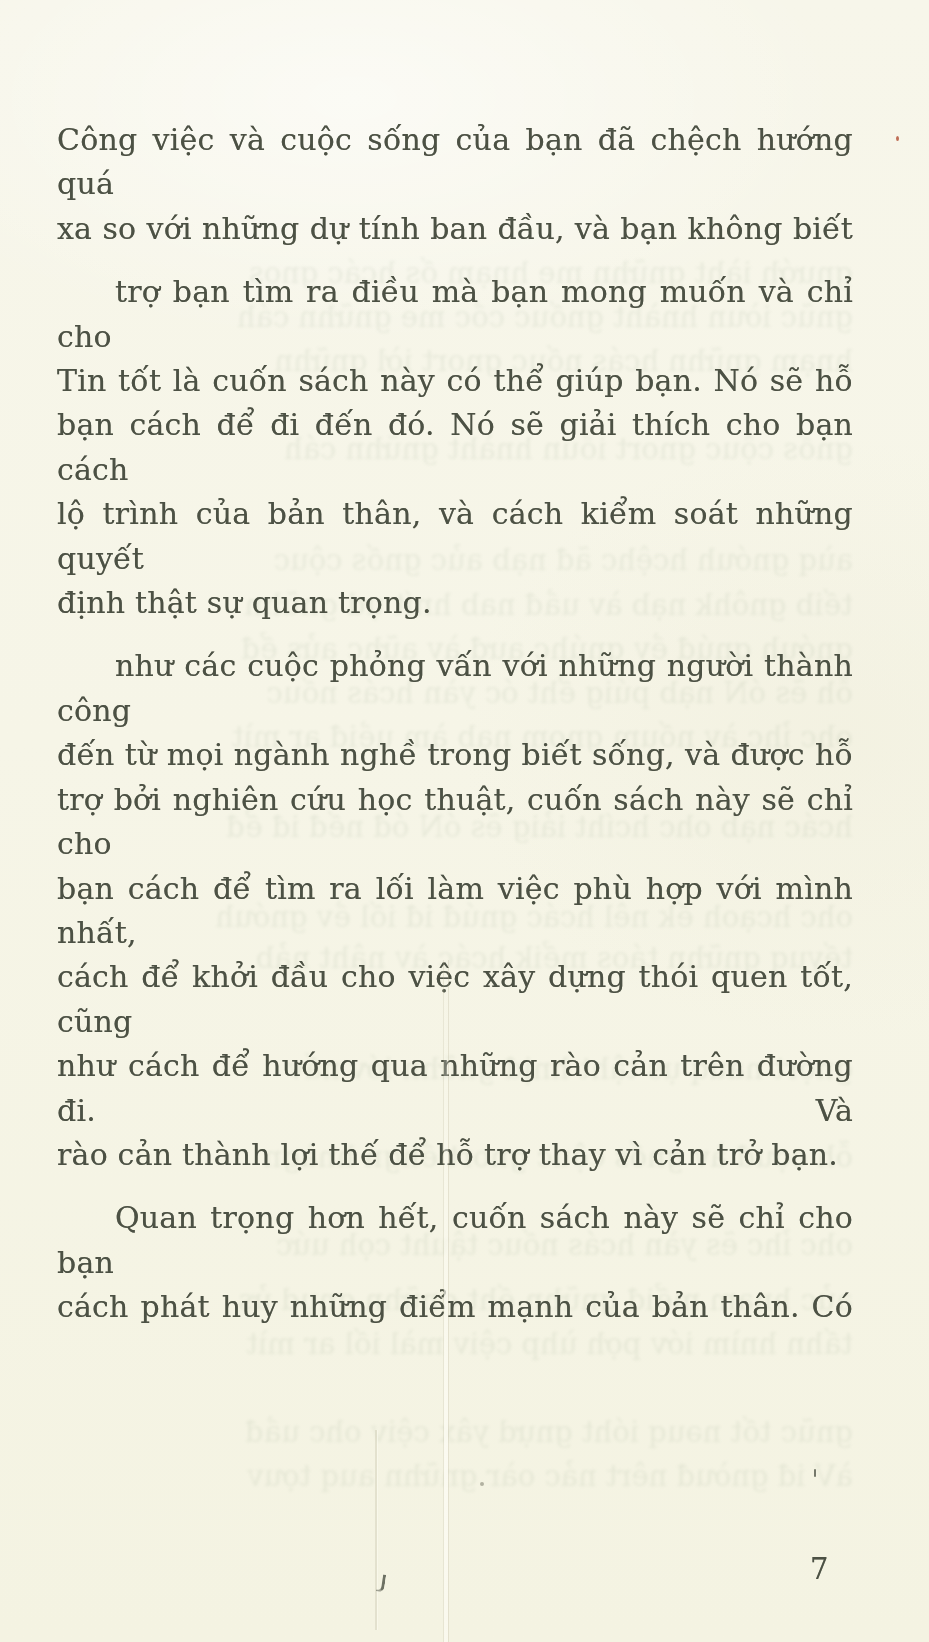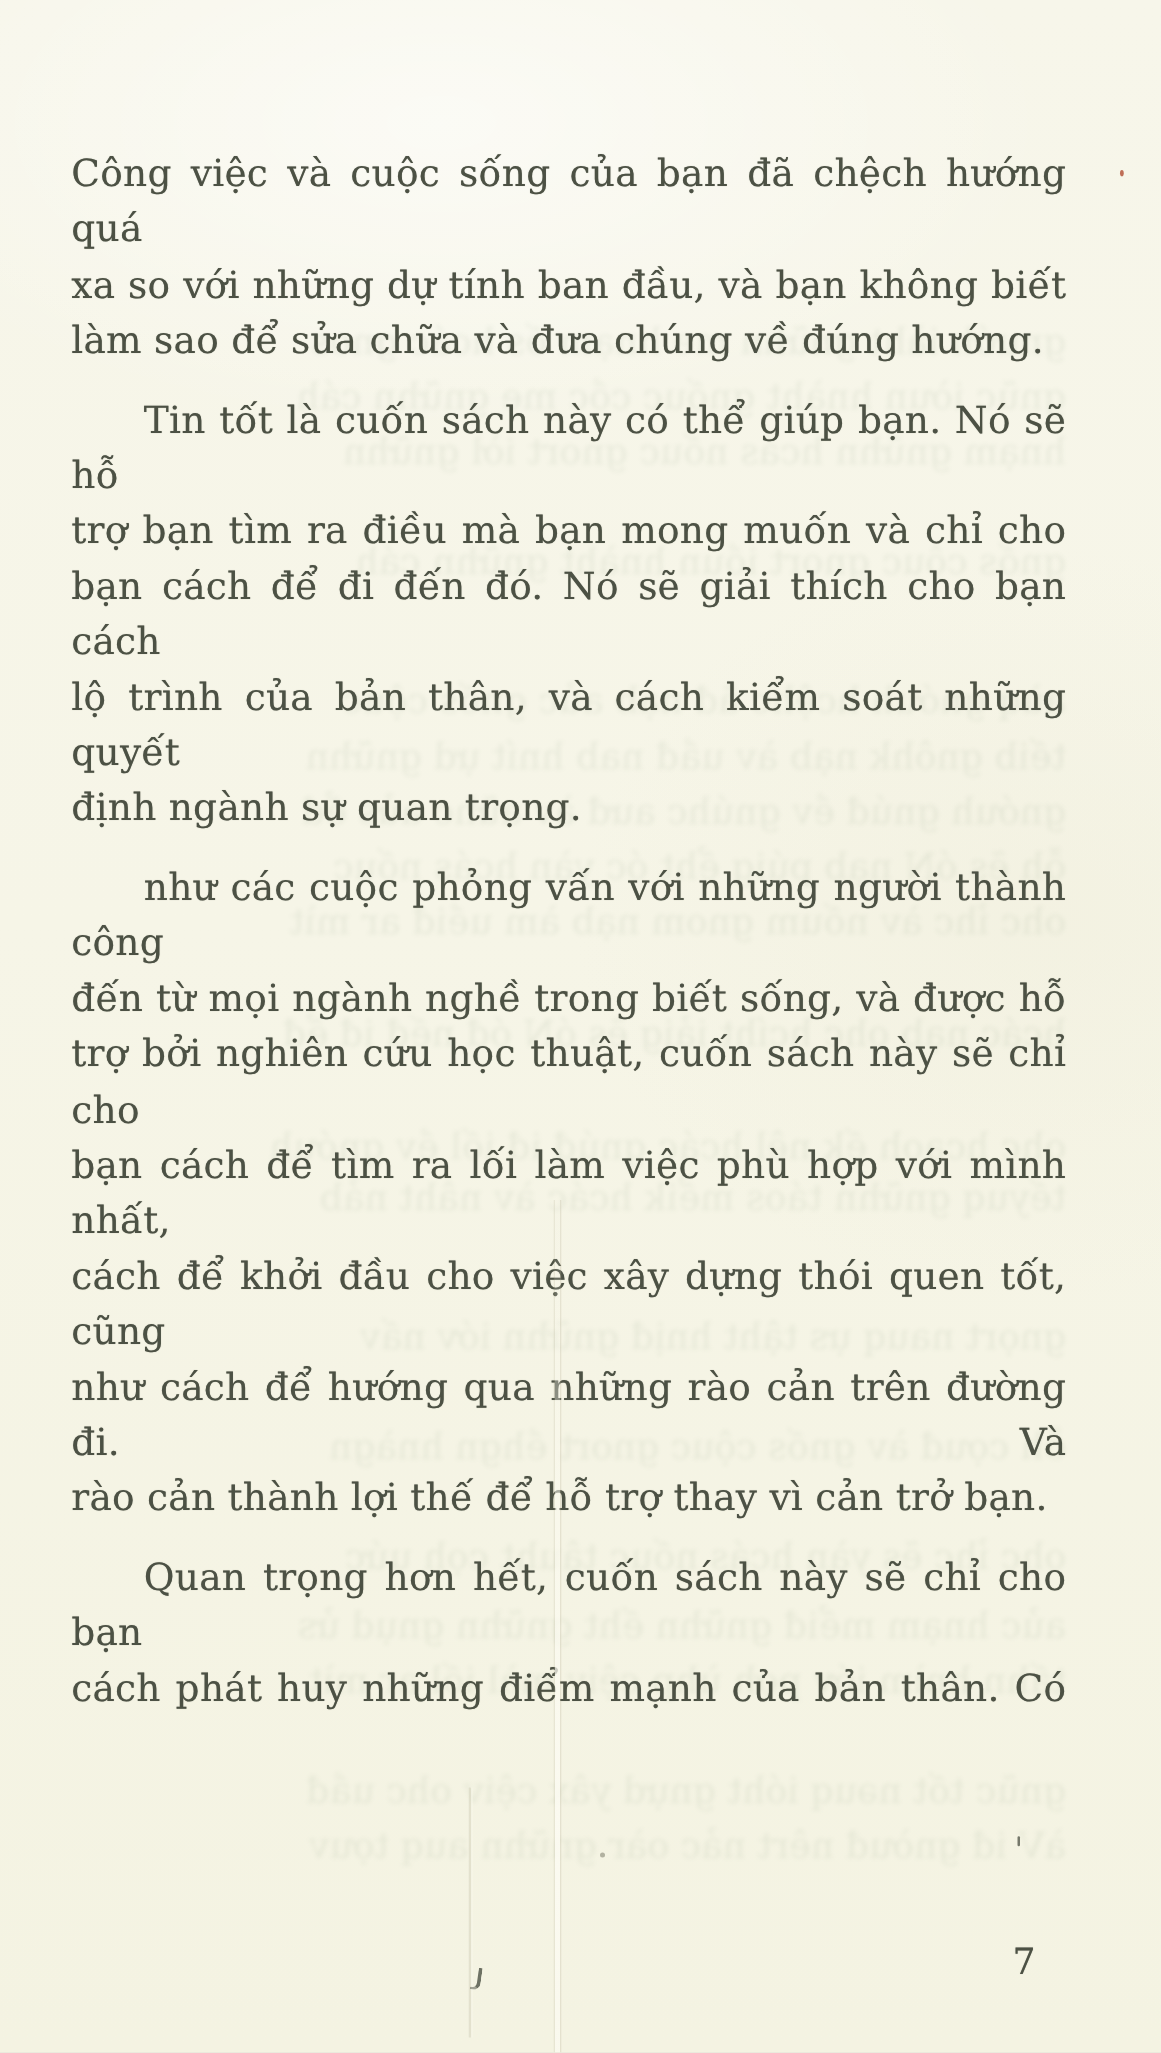--- a/index.html
+++ b/index.html
@@ -101,28 +101,27 @@
       <div class="ghost" style="top: 1228px; left: 57px; width: 796px;">ohc ỉhc ẽs yàn hcás nốuc tậuht cọh uức</div>
       <div class="ghost" style="top: 1283px; left: 57px; width: 796px;">aủc hnạm mểiđ gnữhn ếht gnữhn gnụd ửs</div>
       <div class="ghost" style="top: 1327px; left: 57px; width: 796px;">tấhn hnìm iớv pợh ùhp cệiv màl iốl ar mìt</div>
       <div class="ghost" style="top: 1415px; left: 57px; width: 796px;">gnũc tốt nəuq ióht gnựd yâx cệiv ohc uầđ</div>
       <div class="ghost" style="top: 1459px; left: 57px; width: 796px;">àV iđ gnờuđ nêrt nảc oàr gnữhn auq tợuv</div>
     </div>
   <main class="text" id="textblock">
       <div class="para">
         <div class="line">Công việc và cuộc sống của bạn đã chệch hướng quá</div>
         <div class="line">xa so với những dự tính ban đầu, và bạn không biết</div>
-        <div class="line lastline">làm sao để sửa chữa và đưa chúng về đúng hướng.</div>
       </div>
       <div class="para indent">
+        <div class="line">trợ bạn tìm ra điều mà bạn mong muốn và chỉ cho</div>
         <div class="line">Tin tốt là cuốn sách này có thể giúp bạn. Nó sẽ hỗ</div>
-        <div class="line">trợ bạn tìm ra điều mà bạn mong muốn và chỉ cho</div>
         <div class="line">bạn cách để đi đến đó. Nó sẽ giải thích cho bạn cách</div>
         <div class="line">lộ trình của bản thân, và cách kiểm soát những quyết</div>
-        <div class="line lastline">định ngành sự quan trọng.</div>
+        <div class="line lastline">định thật sự quan trọng.</div>
       </div>
       <div class="para indent">
         <div class="line">như các cuộc phỏng vấn với những người thành công</div>
         <div class="line">đến từ mọi ngành nghề trong biết sống, và được hỗ</div>
         <div class="line">trợ bởi nghiên cứu học thuật, cuốn sách này sẽ chỉ cho</div>
         <div class="line">bạn cách để tìm ra lối làm việc phù hợp với mình nhất,</div>
         <div class="line">cách để khởi đầu cho việc xây dựng thói quen tốt, cũng</div>
         <div class="line">như cách để hướng qua những rào cản trên đường đi. Và</div>
         <div class="line lastline">rào cản thành lợi thế để hỗ trợ thay vì cản trở bạn.</div>
       </div>

